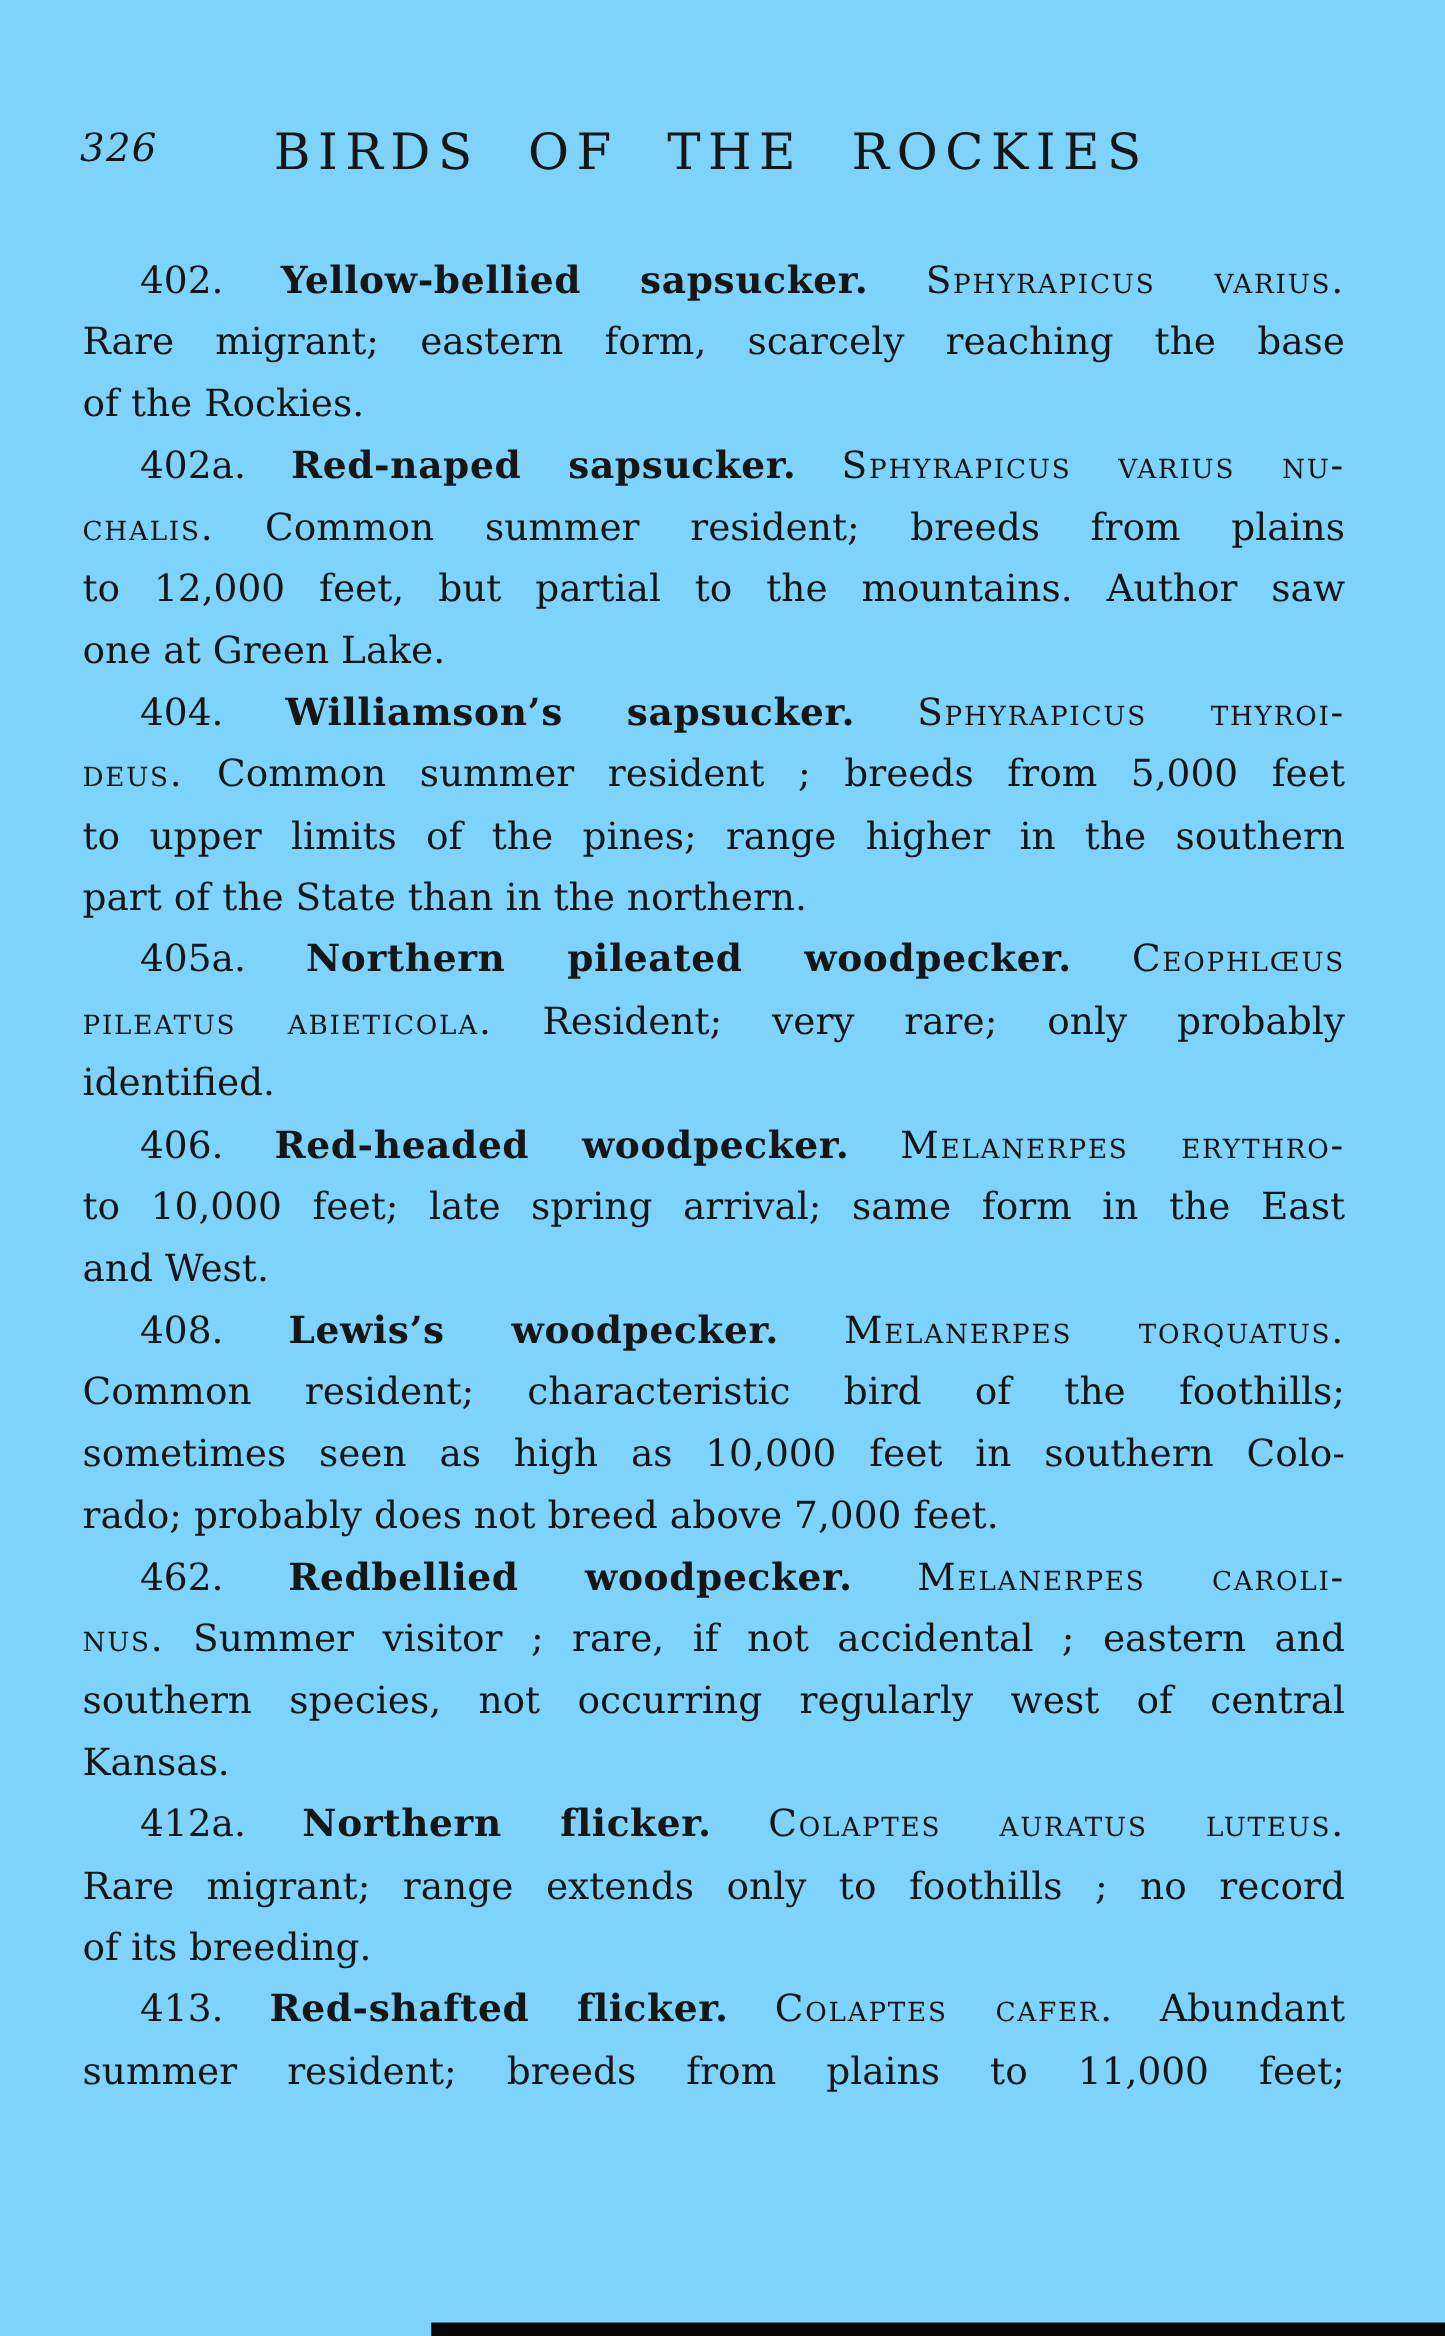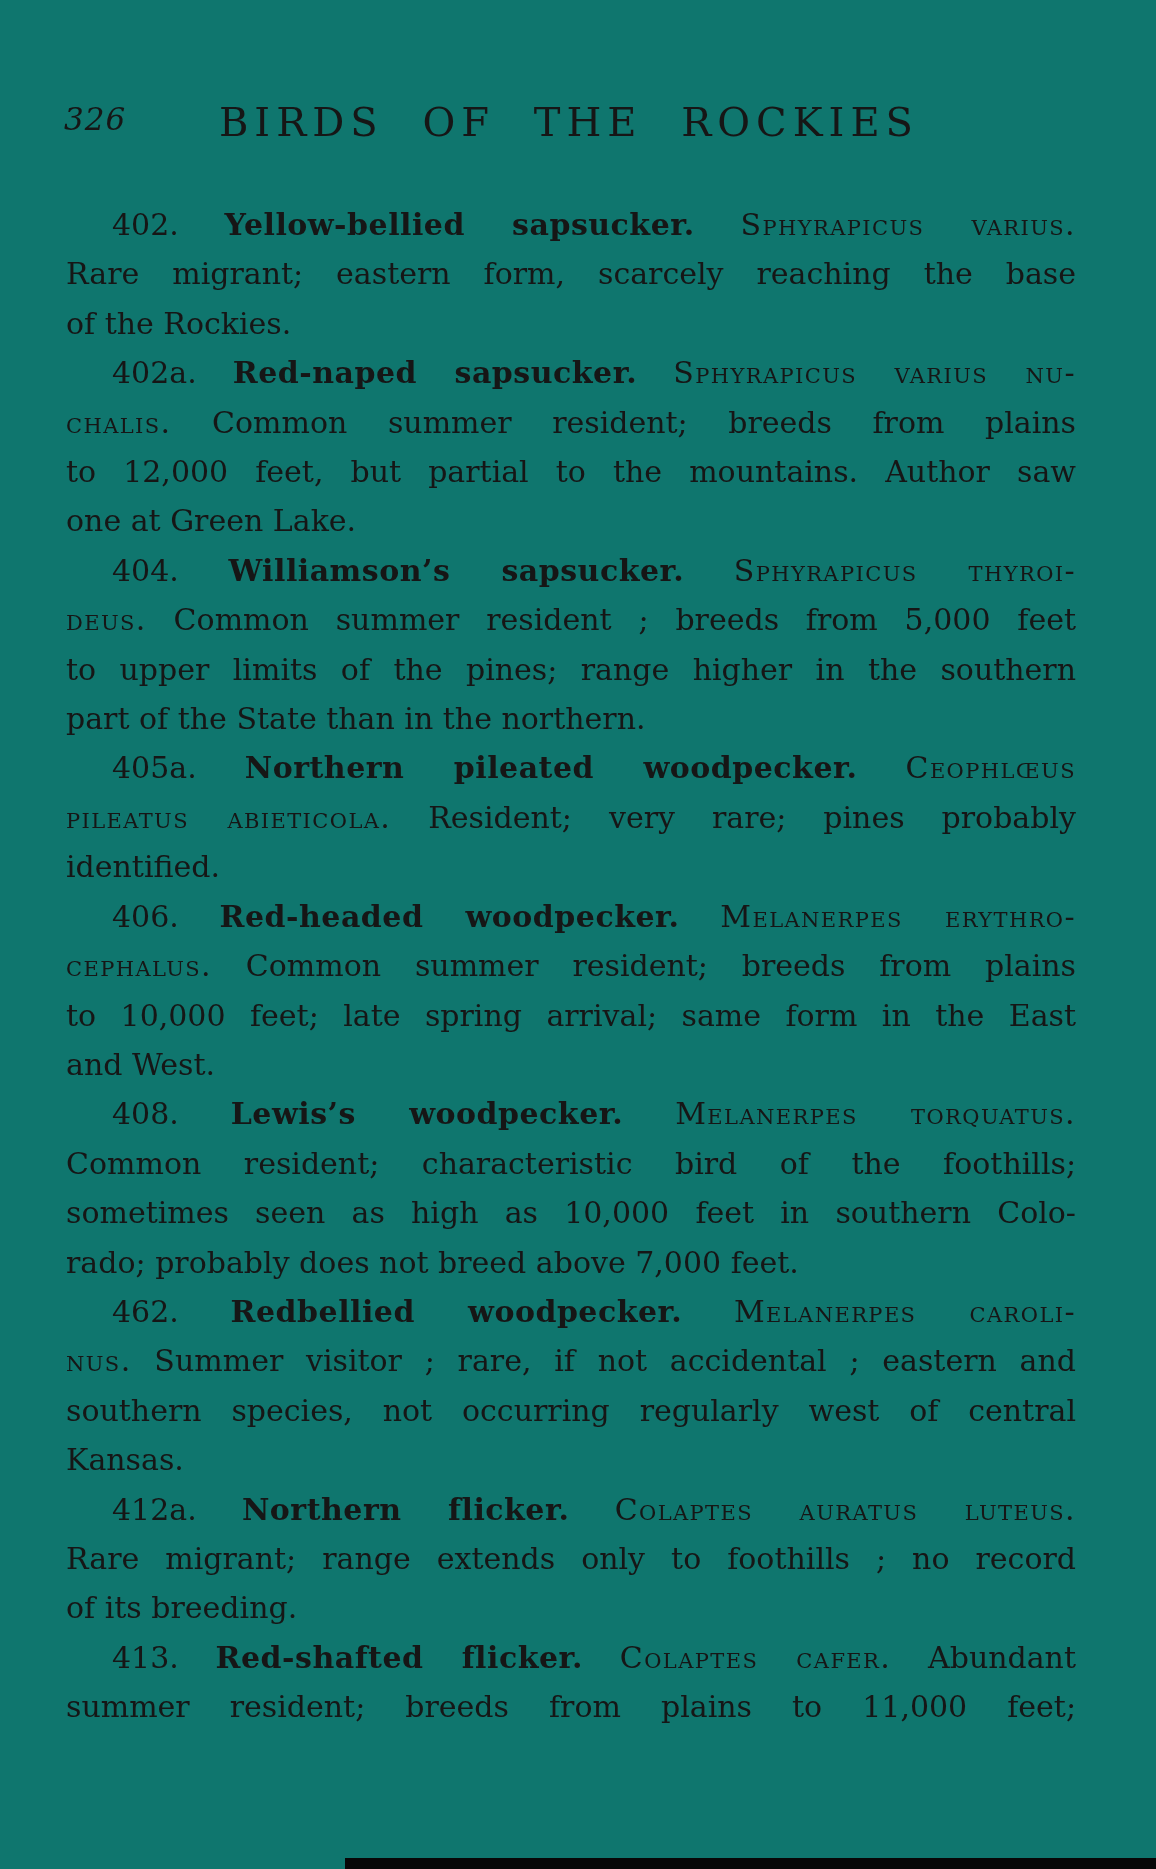--- a/index.html
+++ b/index.html
@@ -60,21 +60,21 @@
     position: absolute;
     left: 345px;
     top: 1858px;
     width: 811px;
     height: 11px;
   }
 </style>
 </head>
 <body>
 
-<div class="page" style="background: #0f766e; color: rgb(22, 22, 22);">
+<div class="page" style="background: #7dd3fc; color: rgb(22, 22, 22);">
   <div class="header">
     <span class="pagenum">326</span>
     <div class="title">BIRDS OF THE ROCKIES</div>
   </div>
   <div class="text-block">
       <div class="para">
         <div class="line first"><span class="plain">402. </span><span class="bold">Yellow-bellied sapsucker.</span><span class="plain"> </span><span class="smallcaps">Sphyrapicus varius.</span></div>
         <div class="line"><span class="plain">Rare migrant; eastern form, scarcely reaching the base</span></div>
         <div class="line last"><span class="plain">of the Rockies.</span></div>
       </div>
@@ -85,26 +85,25 @@
         <div class="line last"><span class="plain">one at Green Lake.</span></div>
       </div>
       <div class="para">
         <div class="line first"><span class="plain">404. </span><span class="bold">Williamson’s sapsucker.</span><span class="plain"> </span><span class="smallcaps">Sphyrapicus thyroi-</span></div>
         <div class="line"><span class="smallcaps">deus.</span><span class="plain"> Common summer resident ; breeds from 5,000 feet</span></div>
         <div class="line"><span class="plain">to upper limits of the pines; range higher in the southern</span></div>
         <div class="line last"><span class="plain">part of the State than in the northern.</span></div>
       </div>
       <div class="para">
         <div class="line first"><span class="plain">405a. </span><span class="bold">Northern pileated woodpecker.</span><span class="plain"> </span><span class="smallcaps">Ceophlœus</span></div>
-        <div class="line"><span class="smallcaps">pileatus abieticola.</span><span class="plain"> Resident; very rare; pines probably</span></div>
+        <div class="line"><span class="smallcaps">pileatus abieticola.</span><span class="plain"> Resident; very rare; only probably</span></div>
         <div class="line last"><span class="plain">identified.</span></div>
       </div>
       <div class="para">
         <div class="line first"><span class="plain">406. </span><span class="bold">Red-headed woodpecker.</span><span class="plain"> </span><span class="smallcaps">Melanerpes erythro-</span></div>
-        <div class="line"><span class="smallcaps">cephalus.</span><span class="plain"> Common summer resident; breeds from plains</span></div>
         <div class="line"><span class="plain">to 10,000 feet; late spring arrival; same form in the East</span></div>
         <div class="line last"><span class="plain">and West.</span></div>
       </div>
       <div class="para">
         <div class="line first"><span class="plain">408. </span><span class="bold">Lewis’s woodpecker.</span><span class="plain"> </span><span class="smallcaps">Melanerpes torquatus.</span></div>
         <div class="line"><span class="plain">Common resident; characteristic bird of the foothills;</span></div>
         <div class="line"><span class="plain">sometimes seen as high as 10,000 feet in southern Colo-</span></div>
         <div class="line last"><span class="plain">rado; probably does not breed above 7,000 feet.</span></div>
       </div>
       <div class="para">

